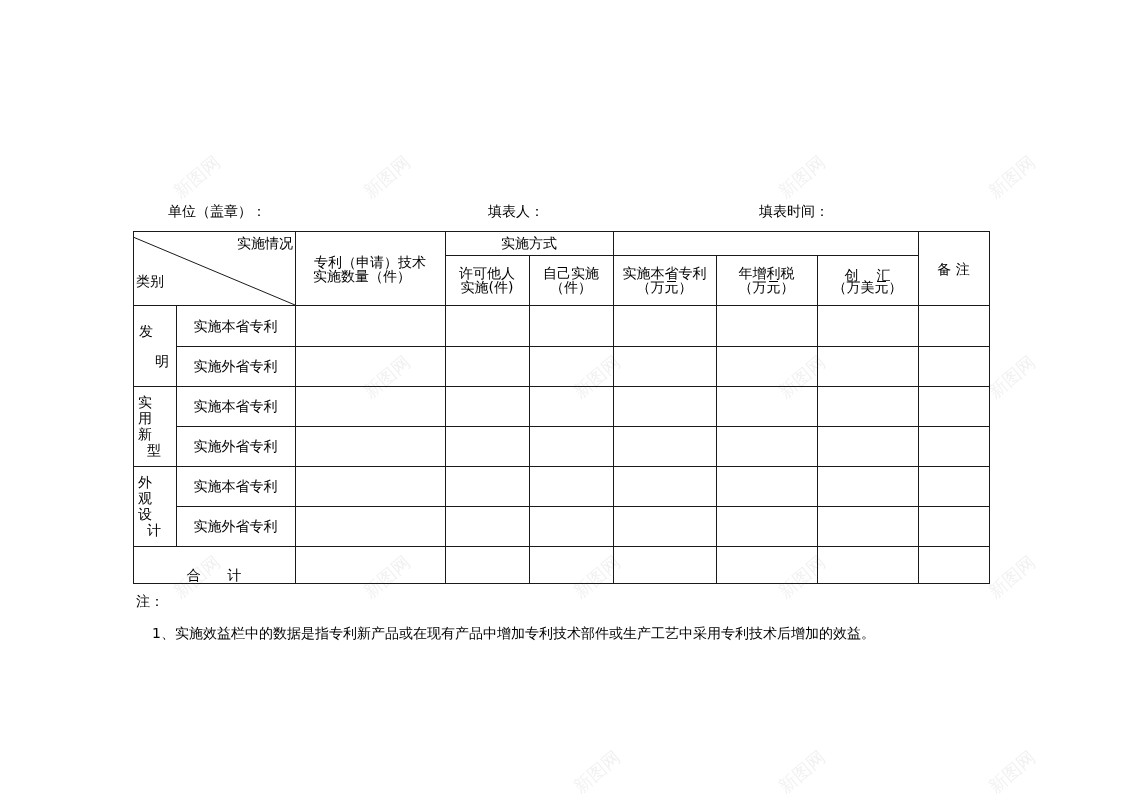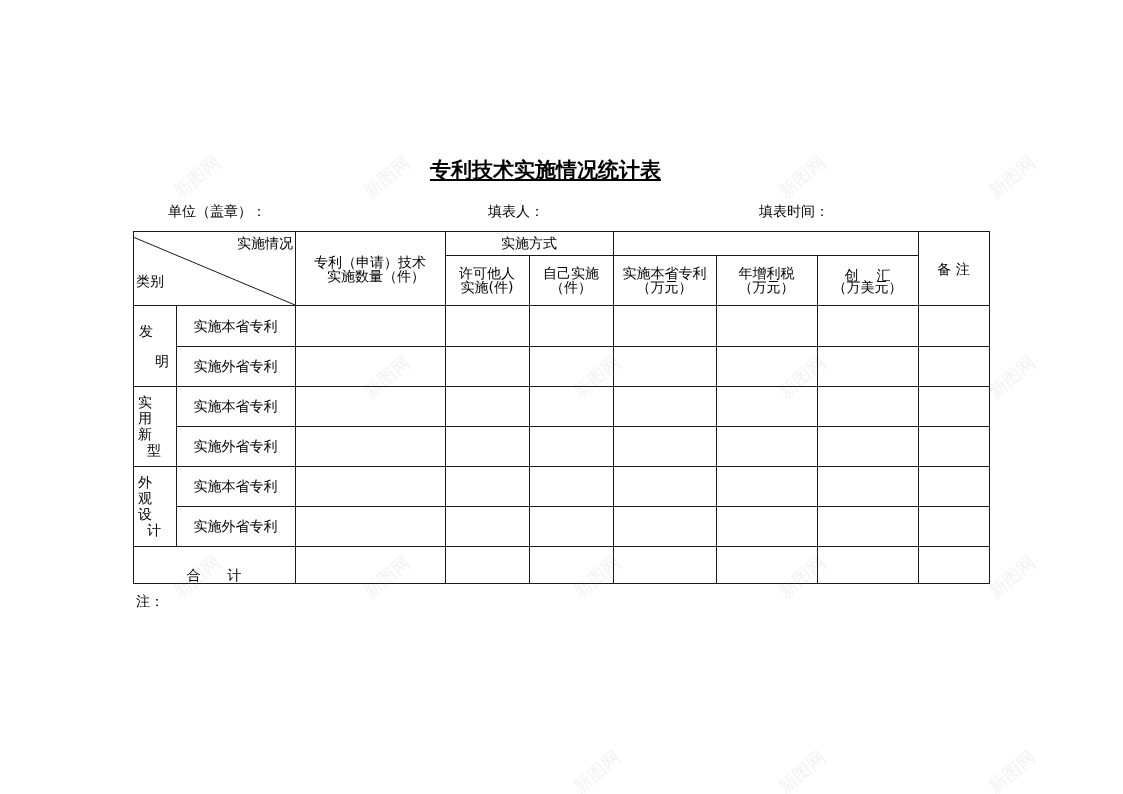--- a/index.html
+++ b/index.html
@@ -35,21 +35,20 @@
   <div class="wm" style="left:985px;top:365px">新图网</div>
   <div class="wm" style="left:170px;top:565px">新图网</div>
   <div class="wm" style="left:360px;top:565px">新图网</div>
   <div class="wm" style="left:570px;top:565px">新图网</div>
   <div class="wm" style="left:775px;top:565px">新图网</div>
   <div class="wm" style="left:985px;top:565px">新图网</div>
   <div class="wm" style="left:570px;top:760px">新图网</div>
   <div class="wm" style="left:775px;top:760px">新图网</div>
   <div class="wm" style="left:985px;top:760px">新图网</div>
 
-  <div class="title">专利技术实施情况统计表</div>
 
   <div class="meta" style="left:136px">单位（盖章）：</div>
   <div class="meta" style="left:456px">填表人：</div>
   <div class="meta" style="left:727px">填表时间：</div>
 
   <div class="tbl">
 
     <div class="line-h" style="left:0;top:0;width:857px"></div>
     <div class="line-h" style="left:312px;top:24px;width:473px"></div>
     <div class="line-h" style="left:0;top:74px;width:857px"></div>
@@ -73,21 +72,21 @@
     <div class="line-v" style="left:856px;top:0;height:353px"></div>
 
     <svg class="diag" width="163" height="75">
       <line x1="0" y1="6" x2="162" y2="74" stroke="#1a1a1a" stroke-width="1"></line>
     </svg>
 
     <div class="cell-text" style="left:94px;top:5px;text-align:right;width:66px">实施情况</div>
     <div class="cell-text" style="left:3px;top:43px;text-align:left">类别</div>
 
     <div class="cell-text" style="left:162px;top:24px;width:150px">专利（申请）技术</div>
-    <div class="cell-text" style="left:168px;top:38px;width:150px">实施数量（件）</div>
+    <div class="cell-text" style="left:154px;top:38px;width:150px">实施数量（件）</div>
 
     <div class="cell-text" style="left:312px;top:5px;width:168px">实施方式</div>
     <div class="cell-text" style="left:785px;top:31px;width:71px">备 注</div>
 
     <div class="cell-text" style="left:312px;top:35px;width:84px">许可他人</div>
     <div class="cell-text" style="left:312px;top:49px;width:84px">实施(件)</div>
     <div class="cell-text" style="left:396px;top:35px;width:84px">自己实施</div>
     <div class="cell-text" style="left:396px;top:49px;width:84px">（件）</div>
     <div class="cell-text" style="left:480px;top:35px;width:103px">实施本省专利</div>
     <div class="cell-text" style="left:480px;top:49px;width:103px">（万元）</div>
@@ -112,13 +111,14 @@
     <div class="vtext" style="left:5px;top:259px">观</div>
     <div class="vtext" style="left:5px;top:275px">设</div>
     <div class="vtext" style="left:14px;top:291px">计</div>
     <div class="cell-text" style="left:43px;top:248px;width:119px">实施本省专利</div>
     <div class="cell-text" style="left:43px;top:288px;width:119px">实施外省专利</div>
 
     <div class="cell-text" style="left:0;top:337px;width:162px;white-space:pre">合      计</div>
   </div>
 
   <div class="note" style="left:136px;top:593px">注：</div>
+  <div class="note" style="left:152px;top:625px">1、实施效益栏中的数据是指专利新产品或在现有产品中增加专利技术部件或生产工艺中采用专利技术后增加的效益。</div>
 </div>
 
 </body></html>

